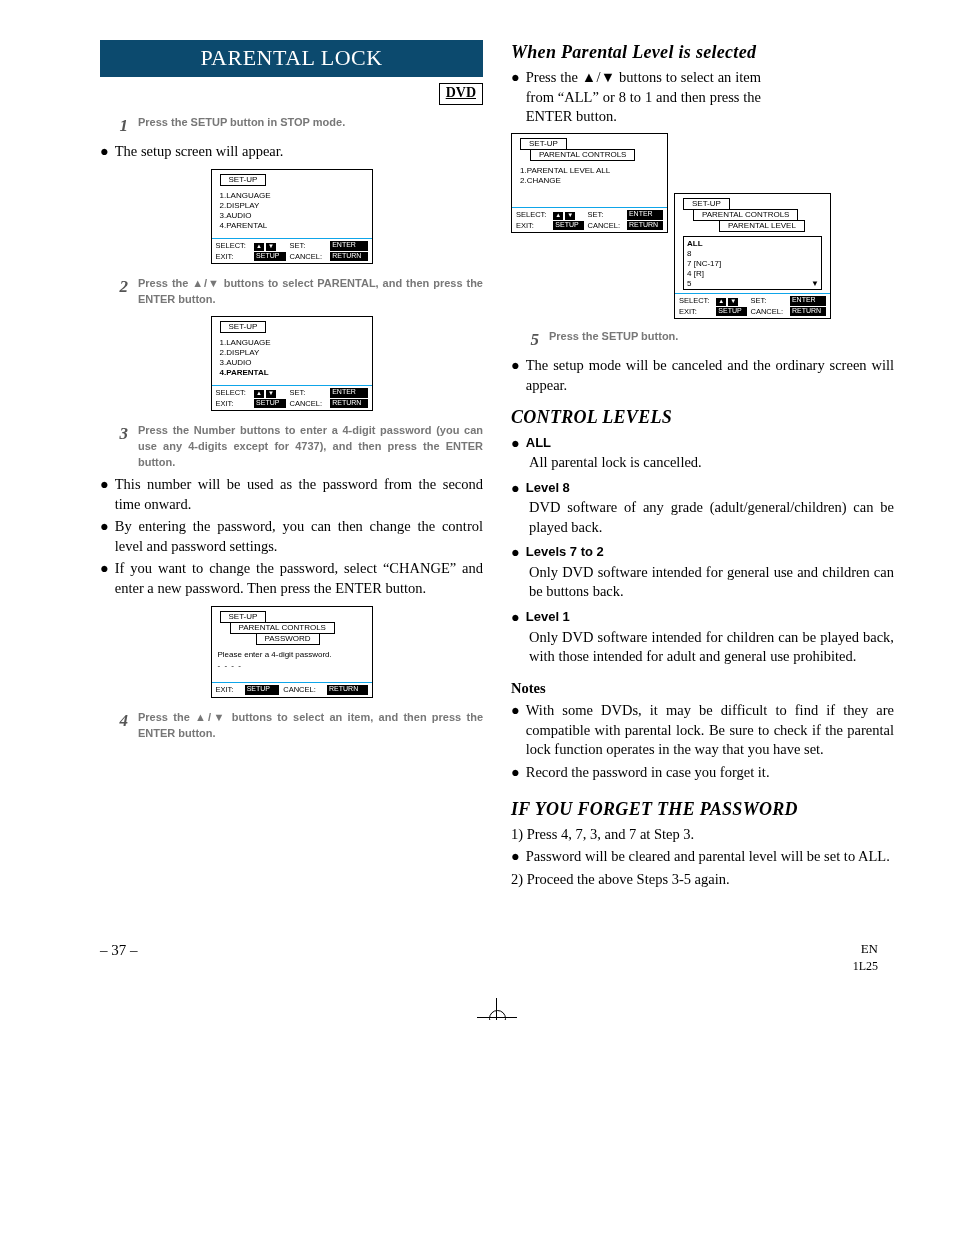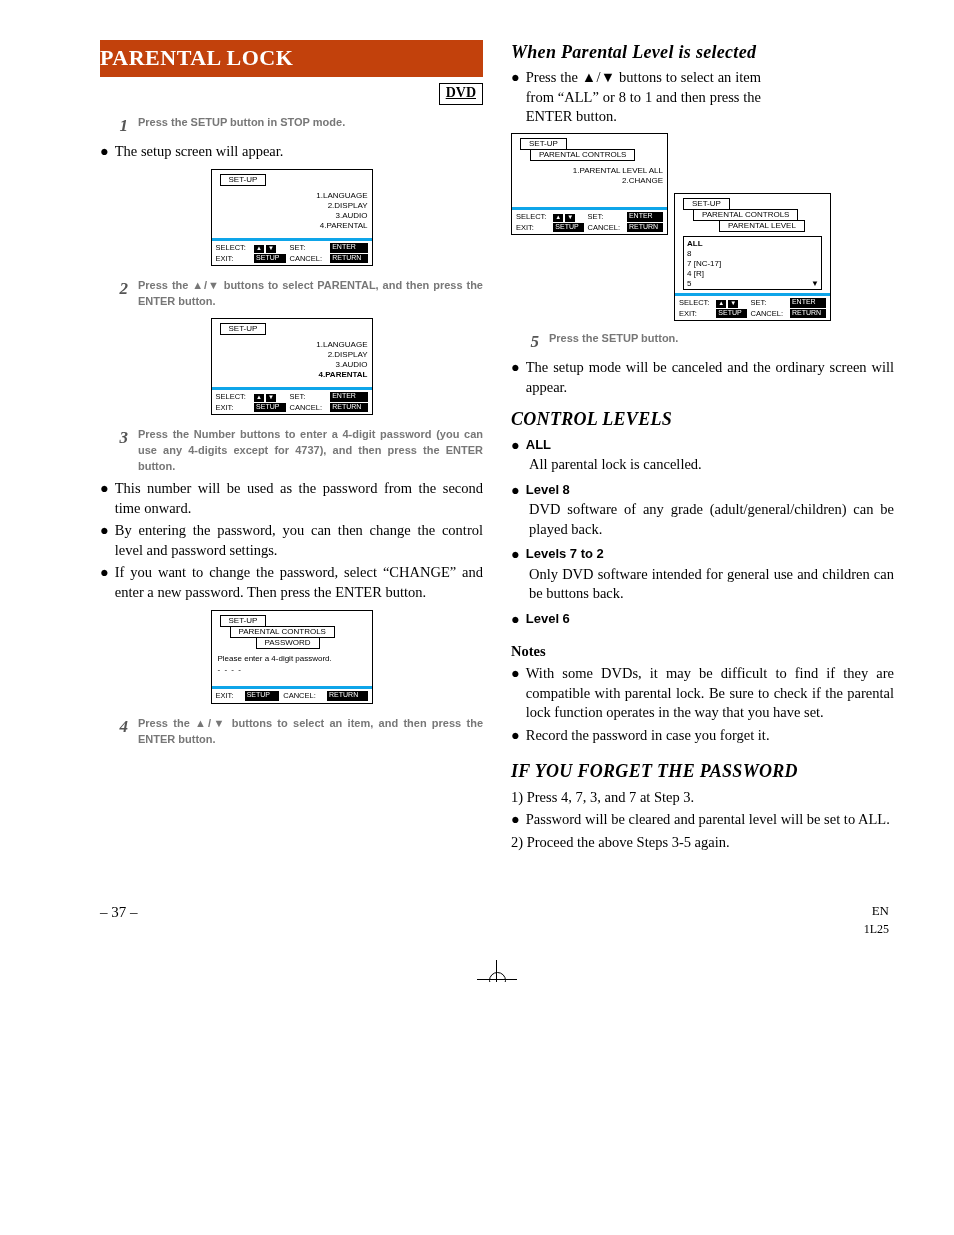--- a/index.html
+++ b/index.html
@@ -8,25 +8,25 @@
     color: #000;
     margin: 0;
     padding: 40px 60px 20px 100px;
     width: 954px;
     box-sizing: border-box;
     line-height: 1.35;
   }
   .cols { display: flex; gap: 28px; }
   .col { flex: 1 1 50%; min-width: 0; }
   .title-banner {
-    background: #c2410c;
+    background: #0c4a6e;
     color: #fff;
-    font-weight: bold;
+    font-weight: normal;
     font-size: 22px;
-    text-align: left;
+    text-align: center;
     padding: 3px 0 4px;
     margin: 0 0 6px 0;
     letter-spacing: 0.5px;
   }
   .dvd-badge {
     border: 1.5px solid #000;
     font-weight: bold;
     font-size: 14px;
     padding: 0 6px 1px;
     display: inline-block;
@@ -73,43 +73,43 @@
     line-height: 1.25;
     letter-spacing: 0;
   }
   .scr-body { padding: 4px 4px 3px; }
   .scr-tab {
     border:1px solid #000; display:inline-block;
     padding:0 8px; margin-left:4px; font-size:8px;
   }
   .scr-tab.inner { margin-left: 14px; margin-top:-1px; }
   .scr-tab.inner2 { margin-left: 40px; margin-top:-1px; }
-  .scr-items { margin: 5px 0 4px 4px; text-align: right; }
+  .scr-items { margin: 5px 0 4px 4px; }
   .scr-items div { padding:0; }
   .scr-foot {
-    border-top:3px solid #0ea5e9; padding:2px 4px 2px;
+    border-top:1px solid #0ea5e9; padding:2px 4px 2px;
     display:grid; grid-template-columns: auto auto auto auto; column-gap:4px; row-gap:1px;
     font-size:7.5px;
   }
   .btn-k { background:#000; color:#fff; padding:0 2px; display:inline-block;
            font-size:7px; line-height:1.25; }
   .tinyarrow { background:#000; color:#fff; display:inline-block;
                font-size:6px; padding:0 2px; line-height:1.3;}
   .foot-label{ white-space:nowrap; }
   .opt-list { border:1px solid #000; margin:4px 4px 2px; padding:2px 3px 0; position:relative;}
   .opt-list .sel{ font-weight:bold; }
   .opt-list .more { position:absolute; right:2px; bottom:0; font-size:8px; }
 
   .screens-pair { display:flex; gap:6px; align-items:flex-start; margin:6px 0 10px;}
   .screens-pair .screen { margin: 0; }
 
   
   .pgfoot { margin-top: 50px; position:relative; height:60px; }
   .pgnum { text-align:left; font-size:15px; }
-  .pgright { position:absolute; right:5px; top:0; text-align:right; font-size:13px; }
+  .pgright { position:absolute; right:16px; top:0; text-align:right; font-size:13px; }
   .crop {
     position:absolute; left:50%; bottom:-30px; transform:translateX(-50%);
     width:24px; height:24px;
   }
   .crop::before, .crop::after{
     content:""; position:absolute; background:#000;
   }
   .crop::before{ left:11px; top:-8px; width:1px; height:40px;}
   .crop::after{ top:11px; left:-8px; height:1px; width:40px;}
   .crop .o{ position:absolute; left:4px; top:4px; width:15px;height:15px;border:1px solid #000;border-radius:50%;}
@@ -308,22 +308,23 @@
     <div style="margin-top:6px">
       <div class="bullet" style="margin-bottom:0">
           <span class="dot">●</span>
           <b class="sans">Levels 7 to 2</b>
         </div>
       <div style="margin-left:18px" class="justify">Only DVD software intended for general use and children can be buttons back.</div>
     </div>
     <div style="margin-top:6px">
       <div class="bullet" style="margin-bottom:0">
           <span class="dot">●</span>
-          <b class="sans">Level 6</b>
-        </div>
+          <b class="sans">Level 1</b>
+        </div>
+      <div style="margin-left:18px" class="justify">Only DVD software intended for children can be played back, with those intended for adult and general use prohibited.</div>
     </div>
 
     <div style="font-weight:bold; margin-top:12px">Notes</div>
     <div class="bullet">
         <span class="dot">●</span>
         <span class="txt">With some DVDs, it may be difficult to find if they are compatible with parental lock. Be sure to check if the parental lock function operates in the way that you have set.</span>
       </div>
     <div class="bullet">
         <span class="dot">●</span>
         <span class="txt">Record the password in case you forget it.</span>

